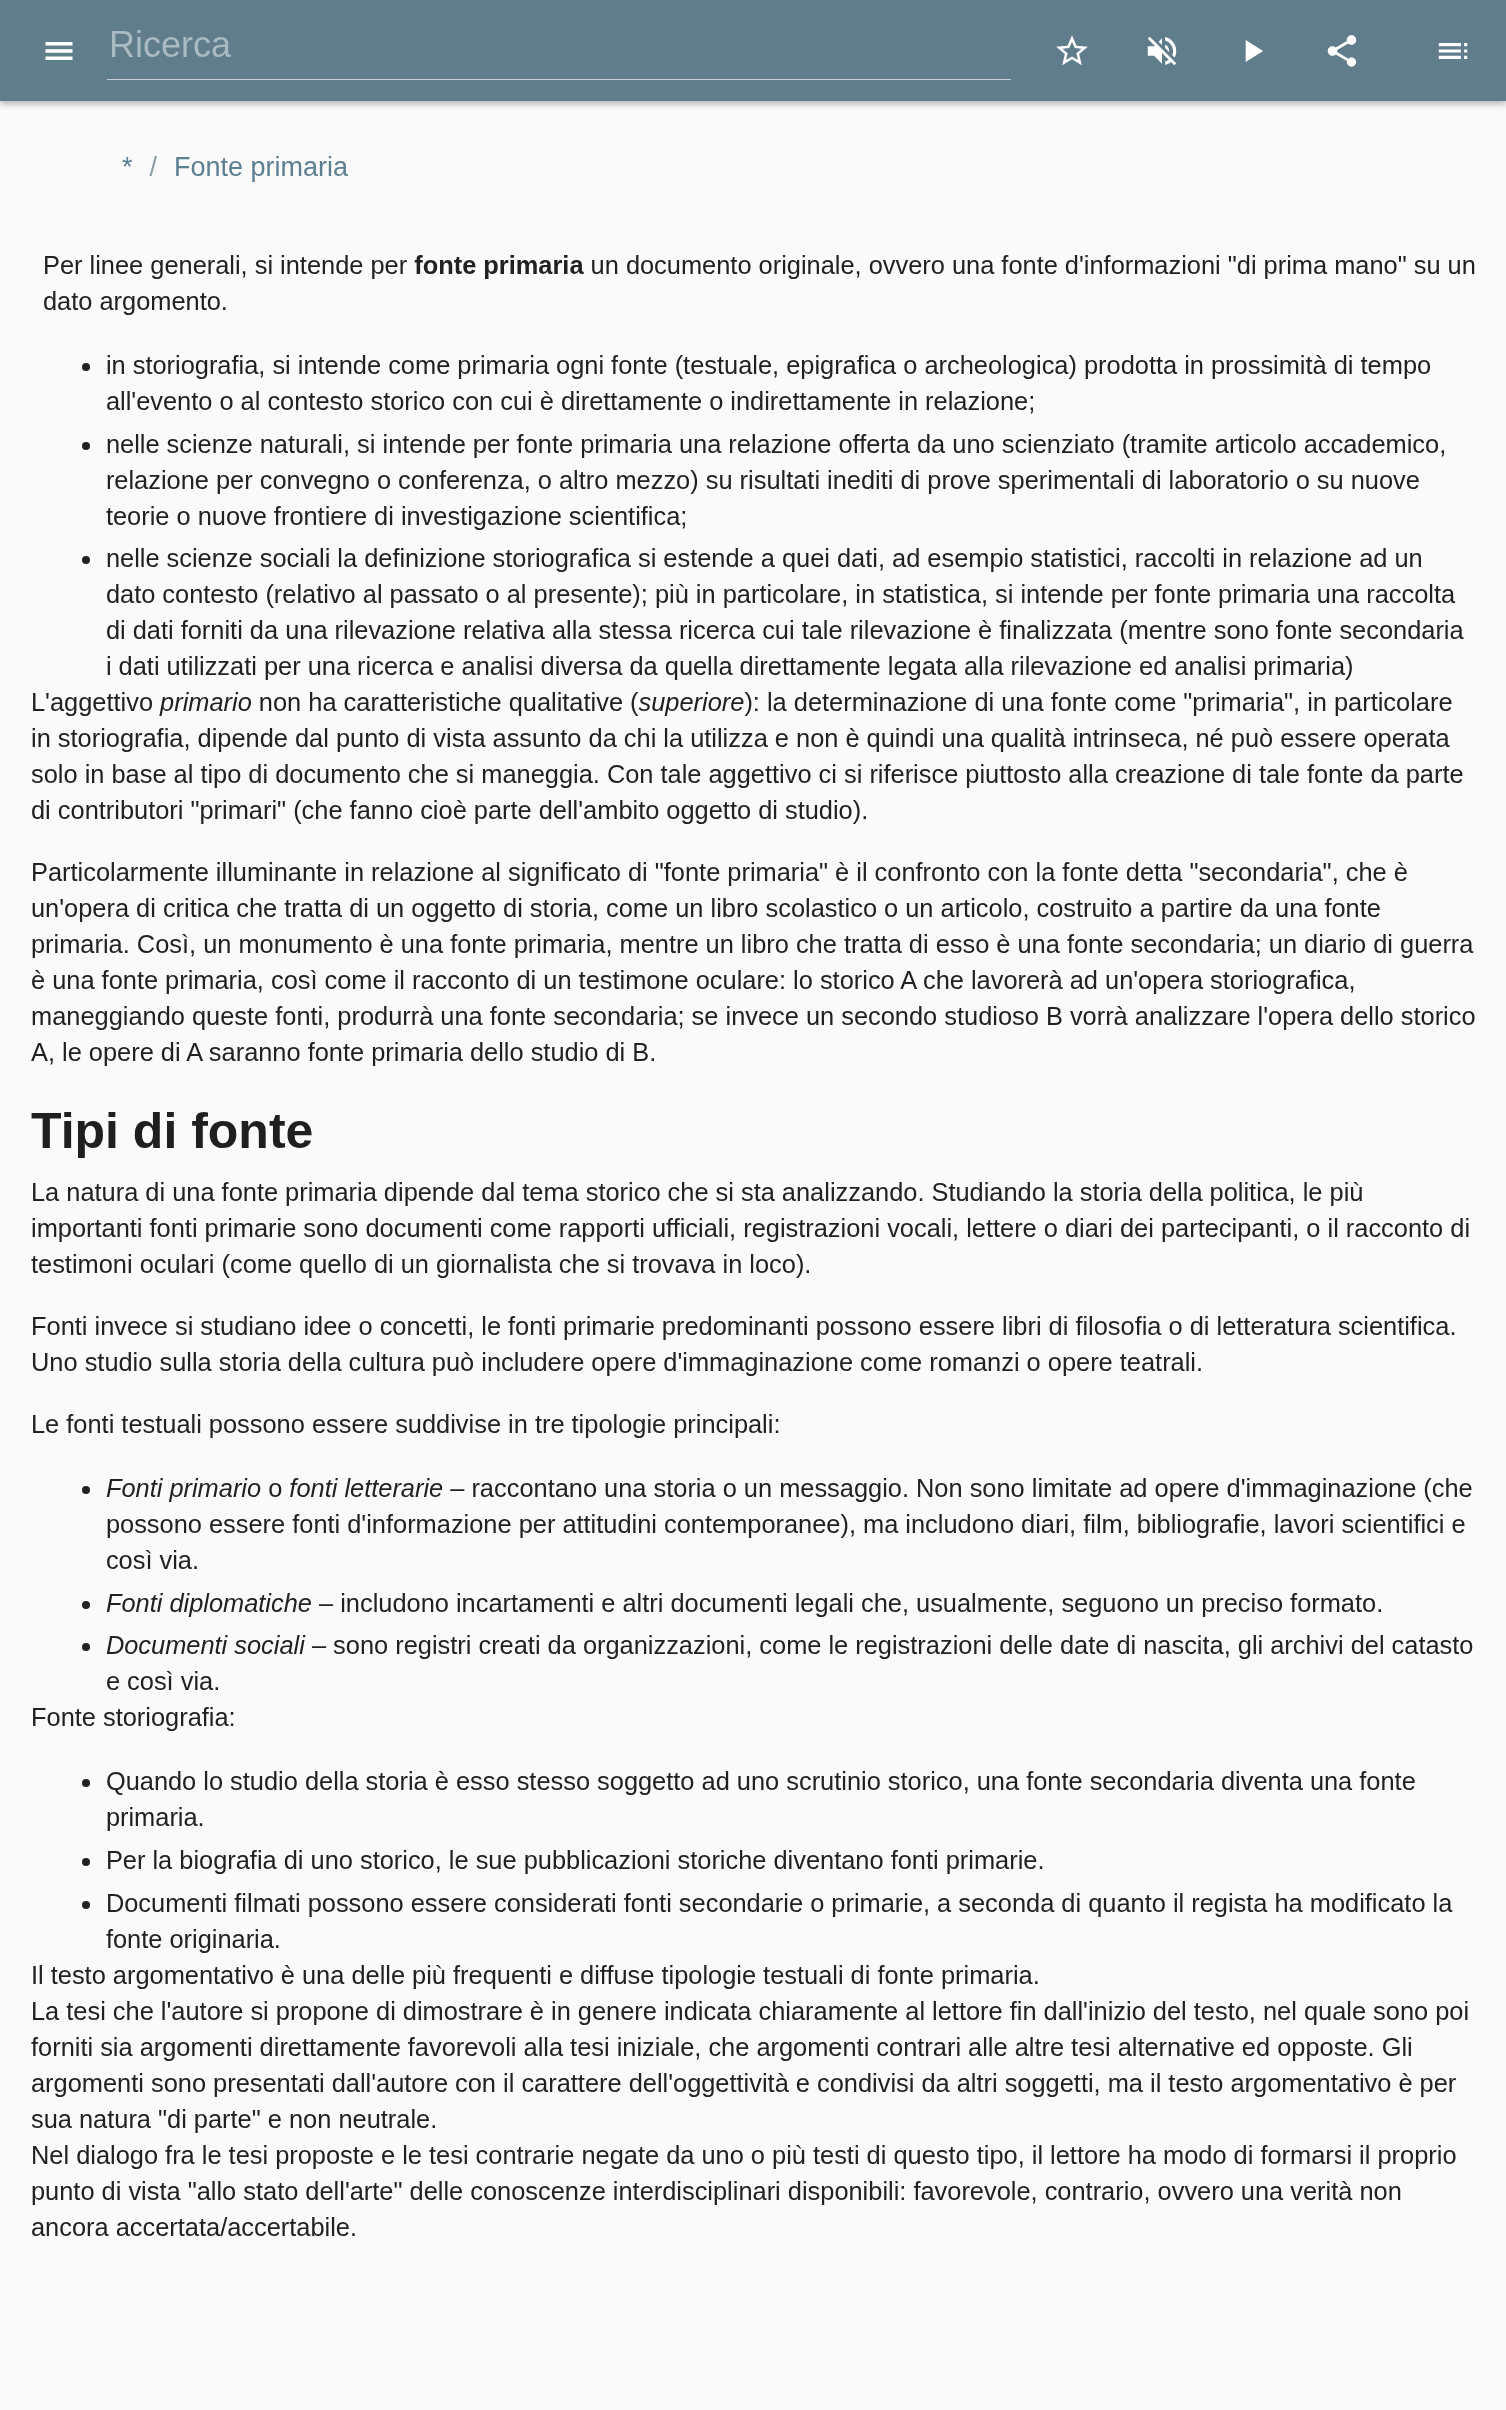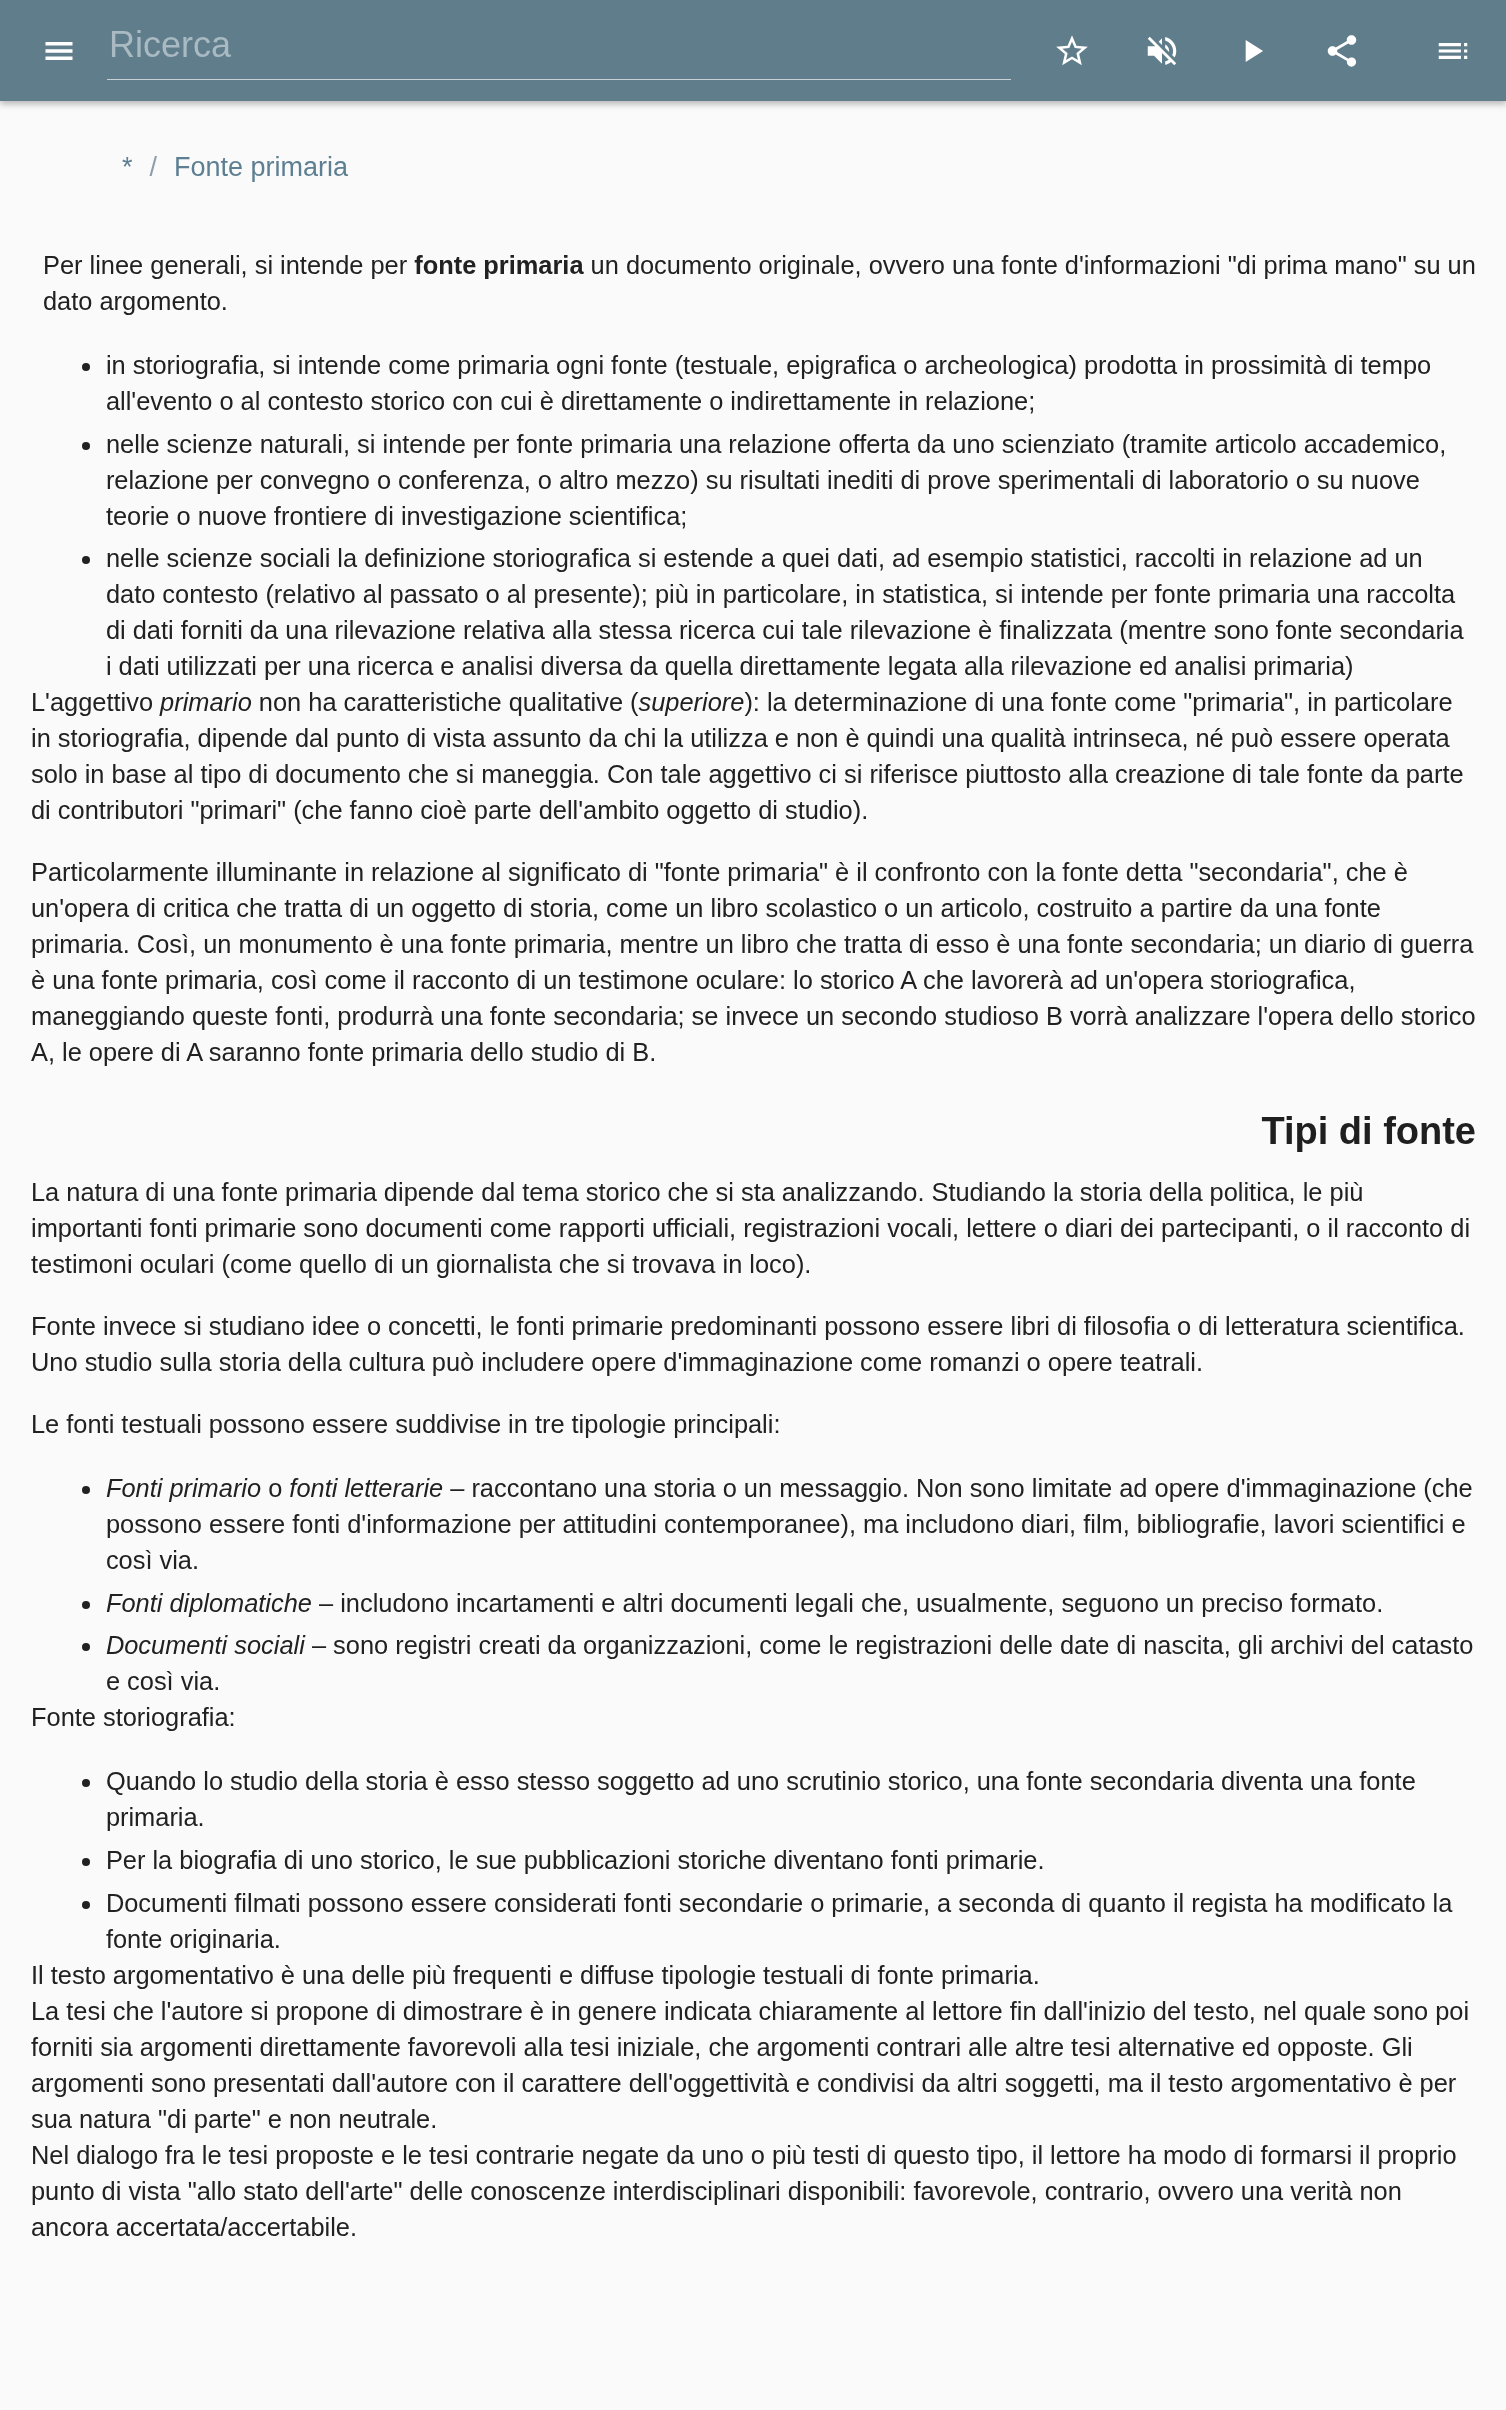--- a/index.html
+++ b/index.html
@@ -65,26 +65,25 @@
   .article {
     padding: 0 31px;
     color: #212121;
     font-size: 25.4px;
     line-height: 36px;
   }
   .article p { margin: 26px 0 0 0; }
   .article p.first { margin-top: 62px; margin-left: 12px; }
   .article p.tight { margin: 0; }
   .article h2 {
-    font-size: 38px;
+    font-size: 50px;
     line-height: 43px;
     font-weight: 700;
     color: #1f1f1f;
     margin: 40px 0 21px 0;
-    text-align: right;
   }
   .article ul {
     margin: 28px 0 0 0;
     padding: 0 0 0 73px;
   }
   .article li { margin: 0 0 6.6px 0; padding-left: 1.9px; }
   .article li:last-child { margin-bottom: 0; }
   b { font-weight: 700; }
   i { font-style: italic; }
 </style>
@@ -157,21 +156,21 @@
   </ul>
 
   <p class="tight"><span>L'aggettivo </span><i>primario</i><span> non ha caratteristiche qualitative (</span><i>superiore</i><span>): la determinazione di una fonte come "primaria", in particolare in storiografia, dipende dal punto di vista assunto da chi la utilizza e non è quindi una qualità intrinseca, né può essere operata solo in base al tipo di documento che si maneggia. Con tale aggettivo ci si riferisce piuttosto alla creazione di tale fonte da parte di contributori "primari" (che fanno cioè parte dell'ambito oggetto di studio).</span></p>
 
   <p>Particolarmente illuminante in relazione al significato di "fonte primaria" è il confronto con la fonte detta "secondaria", che è un'opera di critica che tratta di un oggetto di storia, come un libro scolastico o un articolo, costruito a partire da una fonte primaria. Così, un monumento è una fonte primaria, mentre un libro che tratta di esso è una fonte secondaria; un diario di guerra è una fonte primaria, così come il racconto di un testimone oculare: lo storico A che lavorerà ad un'opera storiografica, maneggiando queste fonti, produrrà una fonte secondaria; se invece un secondo studioso B vorrà analizzare l'opera dello storico A, le opere di A saranno fonte primaria dello studio di B.</p>
 
   <h2>Tipi di fonte</h2>
 
   <p class="tight">La natura di una fonte primaria dipende dal tema storico che si sta analizzando. Studiando la storia della politica, le più importanti fonti primarie sono documenti come rapporti ufficiali, registrazioni vocali, lettere o diari dei partecipanti, o il racconto di testimoni oculari (come quello di un giornalista che si trovava in loco).</p>
 
-  <p>Fonte invece si studiano idee o concetti, le fonti primarie predominanti possono essere libri di filosofia o di letteratura scientifica. Uno studio sulla storia della cultura può includere opere d'immaginazione come romanzi o opere teatrali.</p>
+  <p>Fonti invece si studiano idee o concetti, le fonti primarie predominanti possono essere libri di filosofia o di letteratura scientifica. Uno studio sulla storia della cultura può includere opere d'immaginazione come romanzi o opere teatrali.</p>
 
 
   <p>Le fonti testuali possono essere suddivise in tre tipologie principali:</p>
 
   <ul>
     <li><i>Fonti primario</i><span> o </span><i>fonti letterarie</i><span> – raccontano una storia o un messaggio. Non sono limitate ad opere d'immaginazione (che possono essere fonti d'informazione per attitudini contemporanee), ma includono diari, film, bibliografie, lavori scientifici e così via.</span></li>
     <li><i>Fonti diplomatiche</i><span> – includono incartamenti e altri documenti legali che, usualmente, seguono un preciso formato.</span></li>
     <li><i>Documenti sociali</i><span> – sono registri creati da organizzazioni, come le registrazioni delle date di nascita, gli archivi del catasto e così via.</span></li>
   </ul>
 

